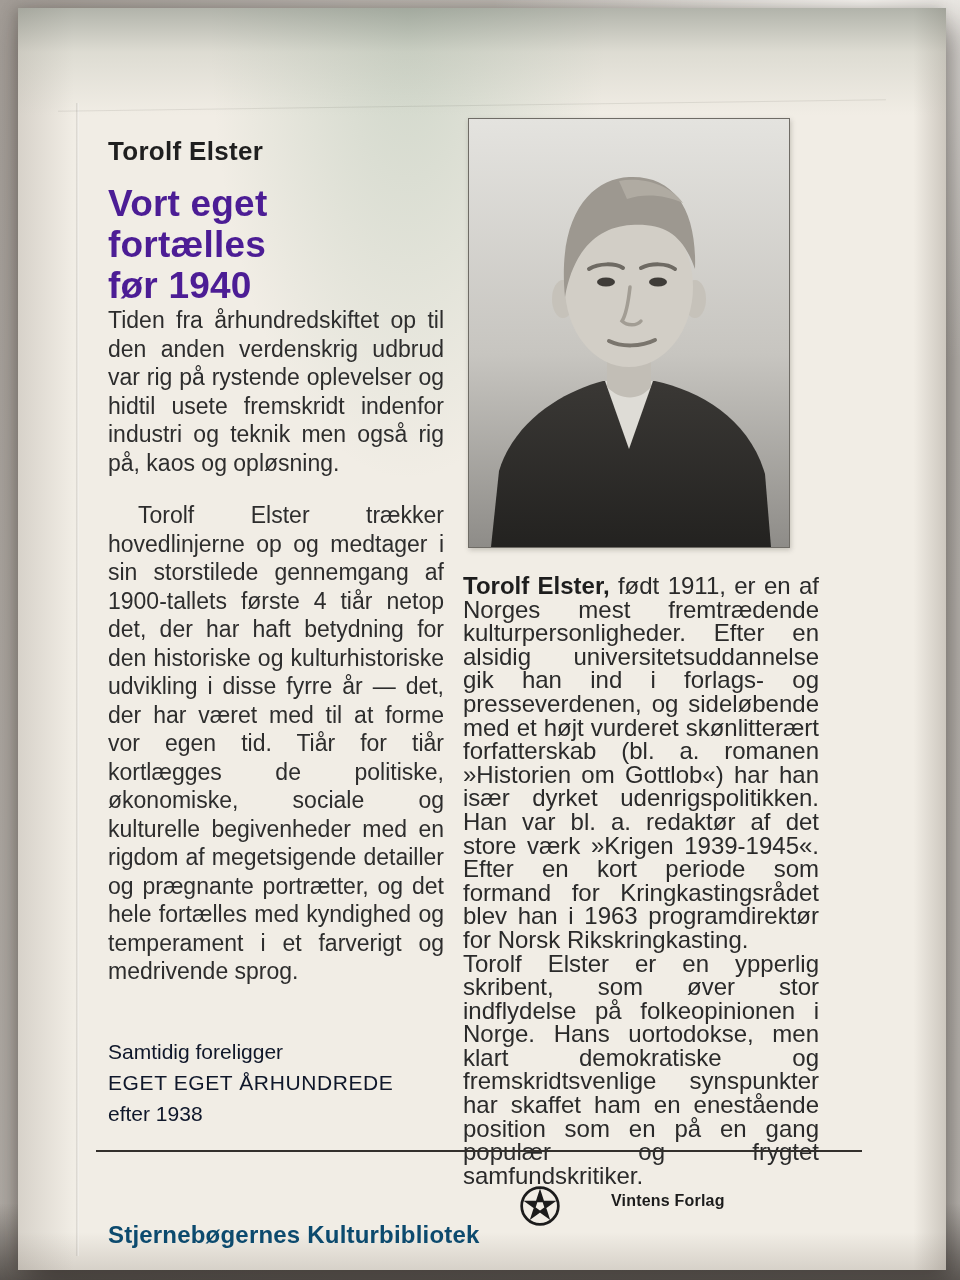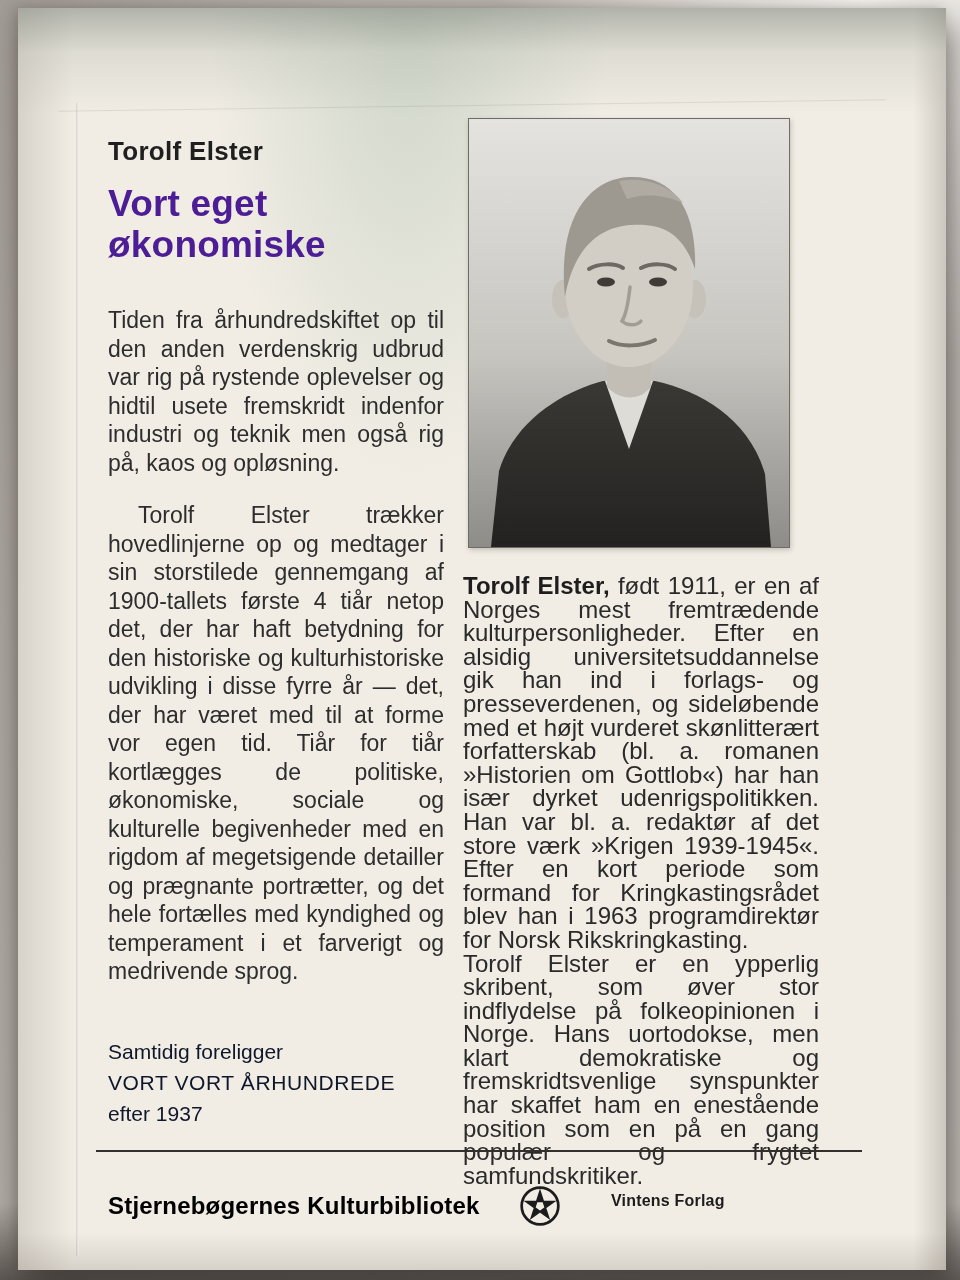--- a/index.html
+++ b/index.html
@@ -69,22 +69,22 @@
     font-size:24px;line-height:23.6px;text-align:justify;color:#2a2a2a;
   }
   .bio b{font-weight:bold;color:#1d1d1d;}
   .bio p{margin:0;}
 
   .divider-rule{
     position:absolute;left:96px;top:1150px;width:766px;height:2px;
     background:#33302c;
   }
   .footer-series{
-    position:absolute;left:108px;top:1192px;
-    font-size:24px;font-weight:bold;color:#000000;letter-spacing:0.2px;
+    position:absolute;left:108px;top:1221px;
+    font-size:24px;font-weight:bold;color:#0c4a6e;letter-spacing:0.2px;
   }
   .footer-logo{
     position:absolute;left:518px;top:1184px;width:44px;height:44px;
   }
   .footer-publisher{
     position:absolute;left:611px;top:1192px;
     font-size:16px;font-weight:bold;color:#1c1c1c;letter-spacing:0.2px;
   }
 </style>
 </head>
@@ -96,32 +96,33 @@
   <div class="jacket-fold"></div>
   <div class="top-fold"></div>
 </div>
 
 <div class="content">
 
   <div class="author-name">Torolf Elster</div>
 
   <div class="book-title">
     <div>Vort eget</div>
-    <div>økonomiske</div>
+    <div>fortælles</div>
+    <div>før 1940</div>
   </div>
 
   <div class="col-left">
     <div class="para-intro">Tiden fra århundredskiftet op til den anden verdenskrig udbrud var rig på rystende oplevelser og hidtil usete fremskridt indenfor industri og teknik men også rig på, kaos og opløsning.</div>
     <div class="para-main">Torolf Elster trækker hovedlinjerne op og medtager i sin storstilede gennemgang af 1900-tallets første 4 tiår netop det, der har haft betydning for den historiske og kulturhistoriske udvikling i disse fyrre år — det, der har været med til at forme vor egen tid. Tiår for tiår kortlægges de politiske, økonomiske, sociale og kulturelle begivenheder med en rigdom af megetsigende detailler og prægnante portrætter, og det hele fortælles med kyndighed og temperament i et farverigt og medrivende sprog.</div>
   </div>
 
   <div class="also-block">
     <div>Samtidig foreligger</div>
-    <div class="also-upper">VORT VORT ÅRHUNDREDE</div>
-    <div>efter 1937</div>
+    <div class="also-upper">EGET EGET ÅRHUNDREDE</div>
+    <div>efter 1938</div>
   </div>
 
   <div class="author-portrait">
     <svg viewBox="0 0 320 428" preserveAspectRatio="none">
       <defs>
         <linearGradient id="pbg" x1="0" y1="0" x2="0" y2="1">
           <stop offset="0" stop-color="#e4e3df"></stop>
           <stop offset="0.55" stop-color="#c7c5c0"></stop>
           <stop offset="1" stop-color="#8e8c88"></stop>
         </linearGradient>

